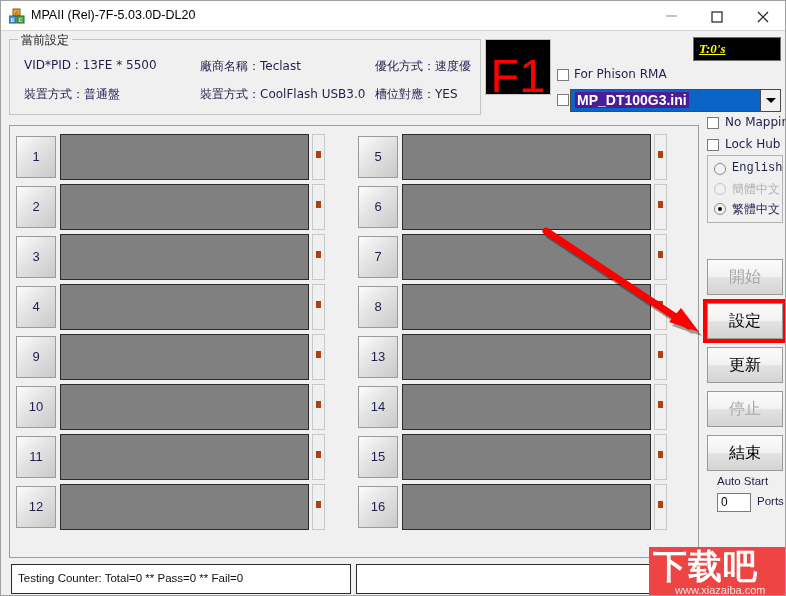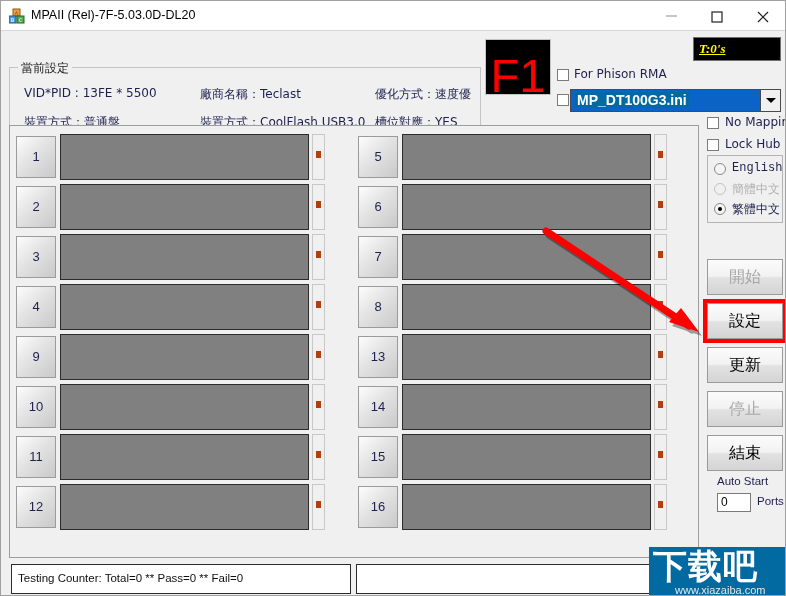--- a/index.html
+++ b/index.html
@@ -65,21 +65,21 @@
   .group-legend {
     position: absolute;
     top: -8px; left: 8px;
     background: #f0f0f0;
     padding: 0 3px;
     font-size: 12px;
     color: #1a1a1a;
     font-family: "DejaVu Sans", sans-serif;
   }
 
-  .settings-box { left: 8px; top: 38px; width: 472px; height: 76px; margin-top: 28px; }
+  .settings-box { left: 8px; top: 38px; width: 472px; height: 76px; }
   .info-line {
     position: absolute;
     font-size: 12px;
     color: #1f1f4f;
     white-space: nowrap;
     font-family: "DejaVu Sans", sans-serif;
   }
 
   .f1-box {
     left: 484px; top: 38px; width: 66px; height: 56px;
@@ -141,21 +141,21 @@
     background: #0a64c8;
     box-sizing: border-box;
   }
   .ini-value {
     position: absolute;
     left: 4px; top: 2px;
     color: #ffffff;
     font-size: 14px;
     font-weight: bold;
     font-family: "Liberation Sans", sans-serif;
-    background: #0369a1;
+    background: #4c1d95;
     padding: 0 2px;
     white-space: nowrap;
   }
   .ini-arrow {
     position: absolute;
     right: 0; top: 0;
     width: 20px; height: 21px;
     background: #f0f0f0;
     border-left: 1px solid #4a4a4a;
     box-sizing: border-box;
@@ -343,21 +343,21 @@
     left: 540px; top: 225px;
     width: 180px; height: 115px;
     pointer-events: none;
   }
 
   
   .watermark {
     position: absolute;
     left: 648px; top: 546px;
     width: 138px; height: 50px;
-    background: #0369a1;
+    background: #ef4444;
     overflow: hidden;
   }
   .wm-text {
     position: absolute;
     left: 4px; top: -3px;
     font-size: 34px;
     font-weight: bold;
     color: #ffffff;
     letter-spacing: 1px;
     font-family: "DejaVu Sans", sans-serif;

